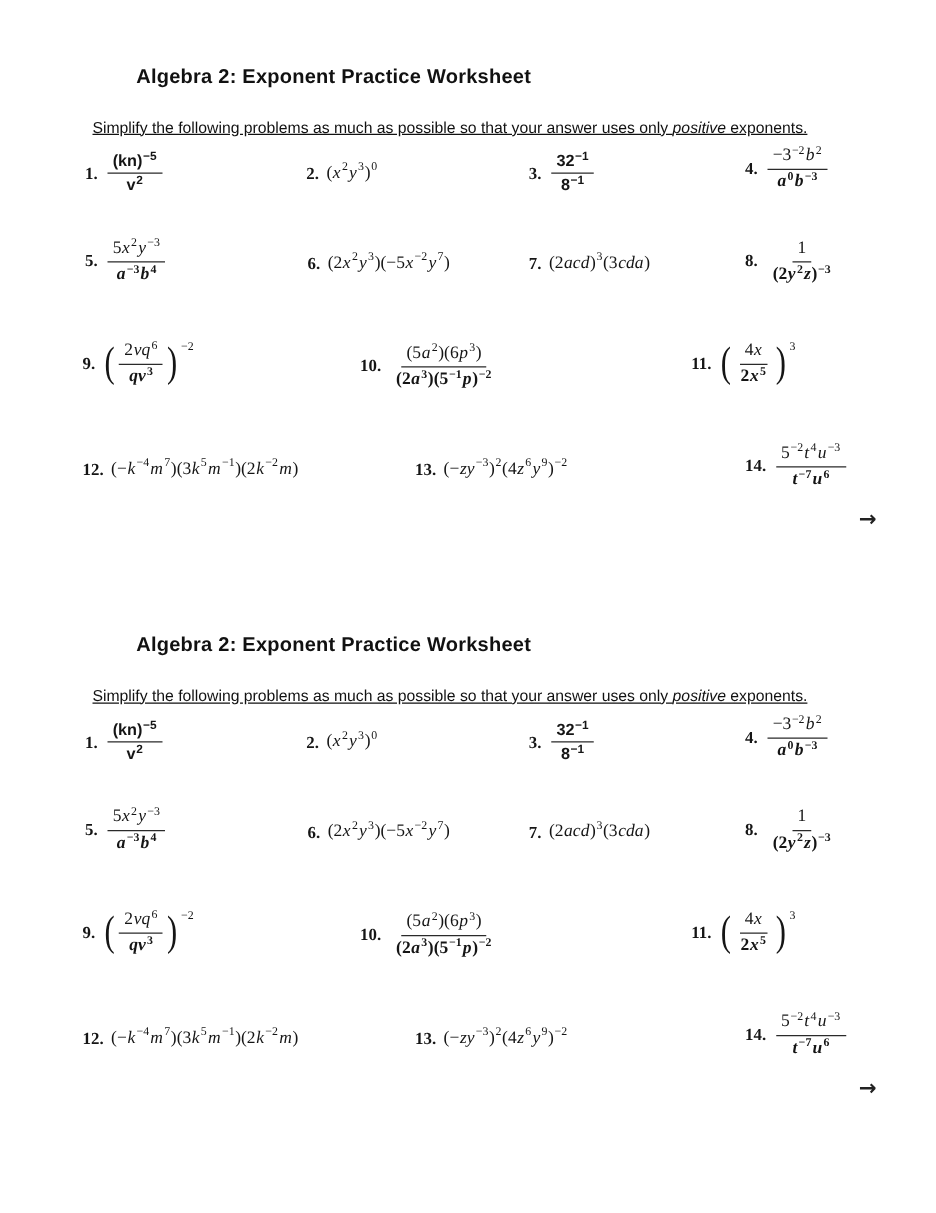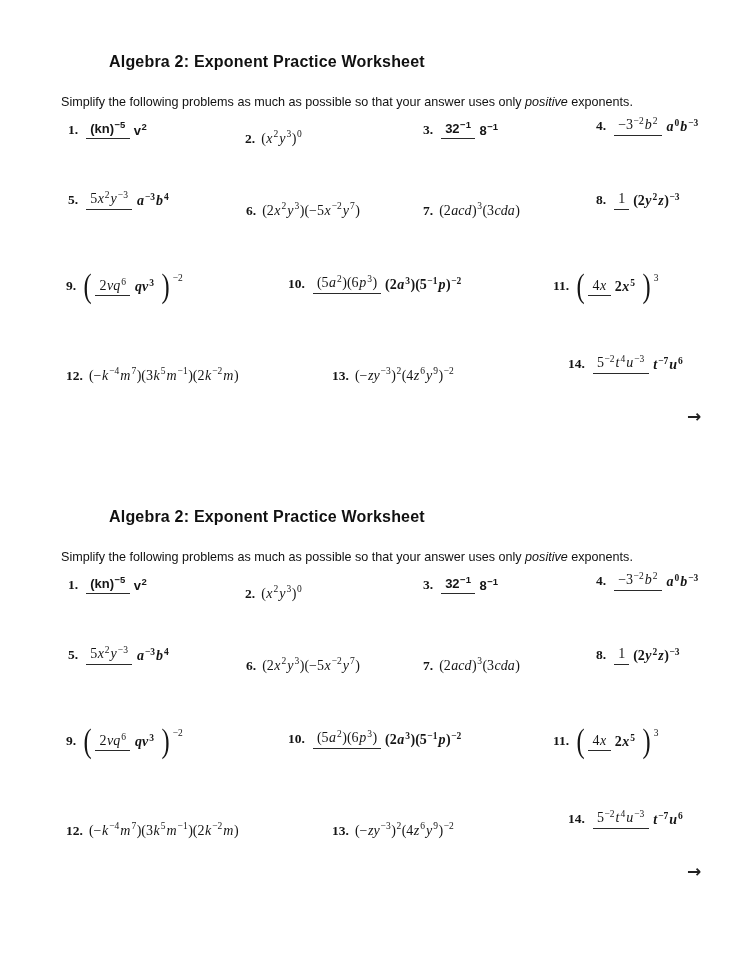--- a/index.html
+++ b/index.html
@@ -10,22 +10,22 @@
   .copy { position:absolute; left:0; width:749px; height:455px; }
   #copy-0 { top:0; }
   #copy-1 { top:455px; }
 
   .copy-title {
     position:absolute; left:69px; top:42px;
     font-family:"Liberation Sans", sans-serif; font-weight:700;
     font-size:16px; color:#111; letter-spacing:0.2px;margin-left:40px;
   }
   .copy-instr {
-    position:absolute; left:61px; top:82px;
-    font-family:"Liberation Sans", sans-serif; font-size:12.6px; color:#111;
+    position:absolute; left:74px; top:82px;
+    font-family:"Liberation Sans", sans-serif; font-size:12.6px; color:#111;text-decoration:underline;
   }
   .copy-instr .em { font-style:italic; }
 
   .copy-arrow {
     position:absolute; left:687px; top:406px;
     font-size:17px; color:#222; font-weight:600;
     font-family:"DejaVu Sans", sans-serif;
   }
 
   .problem { position:absolute; display:flex; align-items:center; white-space:nowrap; }
@@ -34,21 +34,21 @@
     font-size:13.5px; margin-right:6px; color:#151515;
   }
   .pexpr {
     display:inline-flex; align-items:center;
     font-family:"Liberation Serif", serif; font-size:14px; color:#151515;
   }
   .rt { font-style:normal; }
   .rv { font-style:italic; padding:0 0.5px; }
   .rs { font-size:9.5px; position:relative; top:-5px; padding:0 0.5px; }
 
-  .frac { display:inline-flex; flex-direction:row; align-items:center; margin:0 2px; line-height:1.25; }
+  .frac { display:inline-flex; flex-direction:column; align-items:center; margin:0 2px; line-height:1.25; }
   .fnum, .fden { text-align:center; padding:0 4px; }
   .fnum { border-bottom:1px solid #2a2a2a; padding-bottom:1px; }
   .fden { padding-top:1px;font-weight:bold; }
 
   .pg { display:inline-flex; align-items:center; }
   .bp {
     font-family:"Liberation Serif", serif; font-size:34px; font-weight:300;
     line-height:0.85; transform:scaleX(0.72); display:inline-block;
   }
   .psup { font-size:9.5px; align-self:flex-start; position:relative; top:1px; margin-left:1px; }
@@ -65,21 +65,21 @@
   .pp4  { left:596px; top:116px; }
   .pp5  { left:68px;  top:190px; }
   .pp6  { left:246px; top:203px; }
   .pp7  { left:423px; top:203px; }
   .pp8  { left:596px; top:190px; }
   .pp9  { left:66px;  top:272px; }
   .pp10 { left:288px; top:274px; }
   .pp11 { left:553px; top:272px; }
   .pp12 { left:66px;  top:368px; }
   .pp13 { left:332px; top:368px; }
-  .pp14 { left:568px; top:354px; }
+  .pp14 { left:596px; top:354px; }
 </style>
 </head>
 <body>
 
 <div class="page">
 
   <section class="copy" id="copy-0">
     <h1 class="copy-title">Algebra 2: Exponent Practice Worksheet</h1>
     <p class="copy-instr"><span>Simplify the following problems as much as possible so that your answer uses only </span><span class="em">positive</span><span> exponents.</span></p>
     <div>

